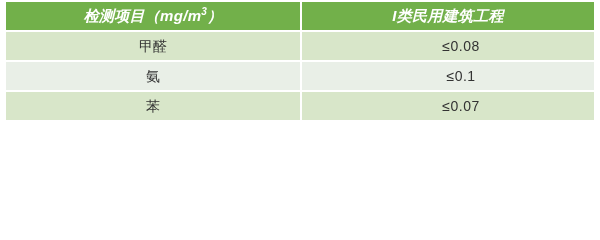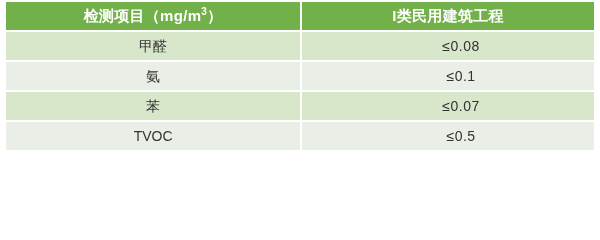--- a/index.html
+++ b/index.html
@@ -39,20 +39,21 @@
     font-size: 15px;
     font-weight: bold;
     letter-spacing: 0.3px;
     height: 28px;
     padding: 0 4px;
     text-align: center;
     vertical-align: middle;
     border: 0;
     line-height: 1.15;
     white-space: nowrap;
+    font-style: italic;
   }
 
   thead th .sup {
     font-size: 10px;
     vertical-align: super;
     line-height: 0;
   }
 
   tbody td {
     height: 28px;
@@ -92,19 +93,15 @@
         <td class="le">≤0.08</td>
       </tr>
       <tr class="row-even">
         <td>氨</td>
         <td class="le">≤0.1</td>
       </tr>
       <tr class="row-odd">
         <td>苯</td>
         <td class="le">≤0.07</td>
       </tr>
-      <tr class="row-even">
-        <td>TVOC</td>
-        <td class="le">≤0.5</td>
-      </tr>
     </tbody>
   </table>
 </div>
 
 </body></html>

